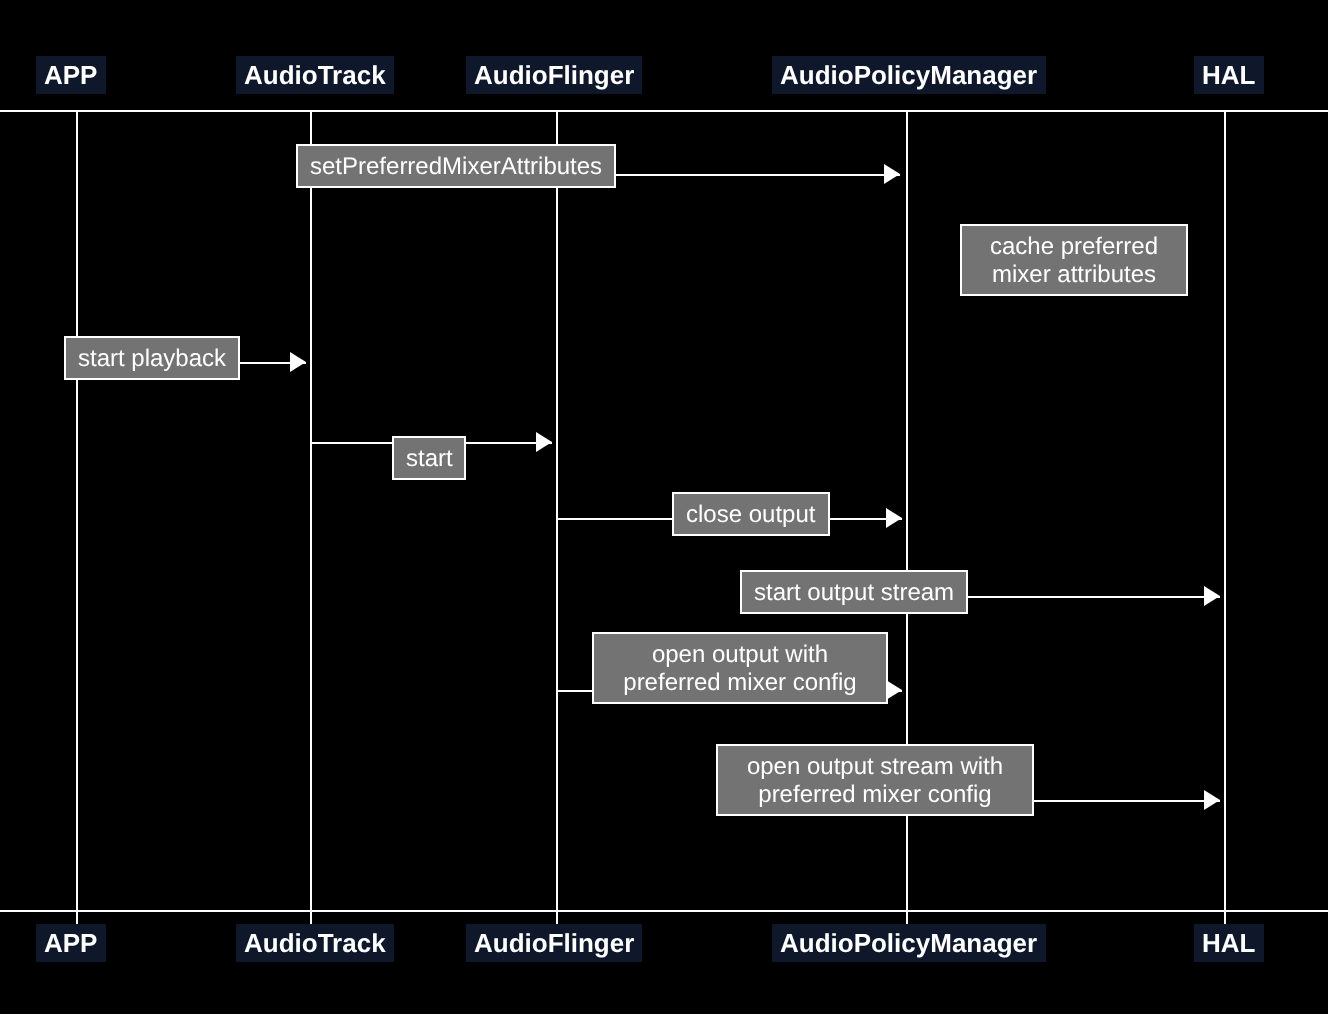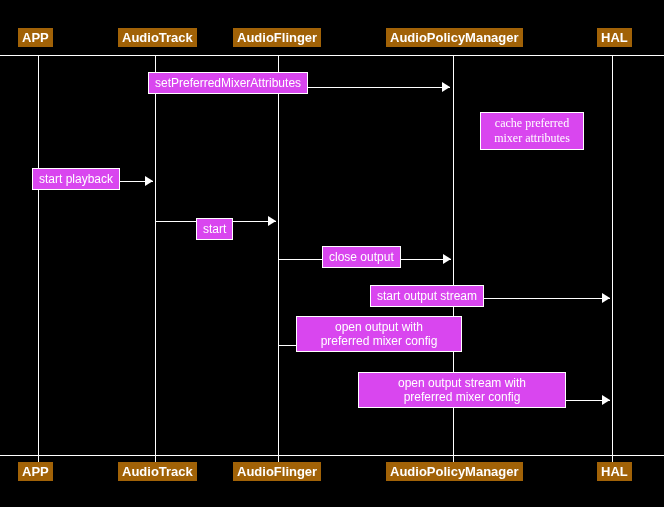--- a/index.html
+++ b/index.html
@@ -10,38 +10,38 @@
       position: relative;
       overflow: hidden;
       font-family: Arial, sans-serif;
     }
 
     .lane-label {
       position: absolute;
       color: #fff;
       font-size: 13px;
       font-weight: bold;
-      background: #a16207;
+      background: #0f172a;
       padding: 2px 4px;
       white-space: nowrap;
     }
 
     .lifeline {
       position: absolute;
       width: 1px;
       background: #fff;
       top: 55px;
       bottom: 45px;
     }
 
     .message-box {
       position: absolute;
       border: 1.5px solid #fff;
       color: #fff;
-      background: #d946ef;
+      background: #737373;
       font-size: 12px;
       padding: 3px 6px;
       text-align: center;
       white-space: nowrap;
     }
 
     .message-box.multiline {
       white-space: normal;
       text-align: center;
     }
@@ -81,45 +81,45 @@
 <div class="lifeline" style="left:38px;"></div>
 <div class="lifeline" style="left:155px;"></div>
 <div class="lifeline" style="left:278px;"></div>
 <div class="lifeline" style="left:453px;"></div>
 <div class="lifeline" style="left:612px;"></div>
 
 <div class="arrow-line" style="left:155px; top:87px; width:295px;"></div>
 <div class="arrow-head-right" style="left:442px; top:82px;"></div>
 <div class="message-box" style="left:148px; top:72px;">setPreferredMixerAttributes</div>
 
-<div class="message-box multiline" style="left:480px; top:112px; width:104px;font-family:Liberation Serif, serif;">cache preferred<br>mixer attributes</div>
+<div class="message-box multiline" style="left:480px; top:112px; width:114px;">cache preferred<br>mixer attributes</div>
 
 <div class="arrow-line" style="left:38px; top:181px; width:115px;"></div>
 <div class="arrow-head-right" style="left:145px; top:176px;"></div>
 <div class="message-box" style="left:32px; top:168px;">start playback</div>
 
 <div class="arrow-line" style="left:155px; top:221px; width:121px;"></div>
 <div class="arrow-head-right" style="left:268px; top:216px;"></div>
 <div class="message-box" style="left:196px; top:218px;">start</div>
 
 <div class="arrow-line" style="left:278px; top:259px; width:173px;"></div>
 <div class="arrow-head-right" style="left:443px; top:254px;"></div>
-<div class="message-box" style="left:322px; top:246px;text-align:right;">close output</div>
+<div class="message-box" style="left:336px; top:246px;text-align:right;">close output</div>
 
 <div class="arrow-line" style="left:453px; top:298px; width:157px;"></div>
 <div class="arrow-head-right" style="left:602px; top:293px;"></div>
 <div class="message-box" style="left:370px; top:285px;">start output stream</div>
 
 <div class="arrow-line" style="left:278px; top:345px; width:173px;"></div>
 <div class="arrow-head-right" style="left:443px; top:340px;"></div>
-<div class="message-box multiline" style="left:296px; top:316px; width:166px;">open output with<br>preferred mixer config</div>
+<div class="message-box multiline" style="left:296px; top:316px; width:148px;">open output with<br>preferred mixer config</div>
 
 <div class="arrow-line" style="left:453px; top:400px; width:157px;"></div>
 <div class="arrow-head-right" style="left:602px; top:395px;"></div>
-<div class="message-box multiline" style="left:358px; top:372px; width:208px;">open output stream with<br>preferred mixer config</div>
+<div class="message-box multiline" style="left:358px; top:372px; width:159px;">open output stream with<br>preferred mixer config</div>
 
 <span class="lane-label" style="left:18px; top:462px;">APP</span>
 <span class="lane-label" style="left:118px; top:462px;">AudioTrack</span>
 <span class="lane-label" style="left:233px; top:462px;">AudioFlinger</span>
 <span class="lane-label" style="left:386px; top:462px;">AudioPolicyManager</span>
 <span class="lane-label" style="left:597px; top:462px;">HAL</span>
 
 <div class="divider-line" style="top:55px;"></div>
 
 <div class="divider-line" style="top:455px;"></div>

